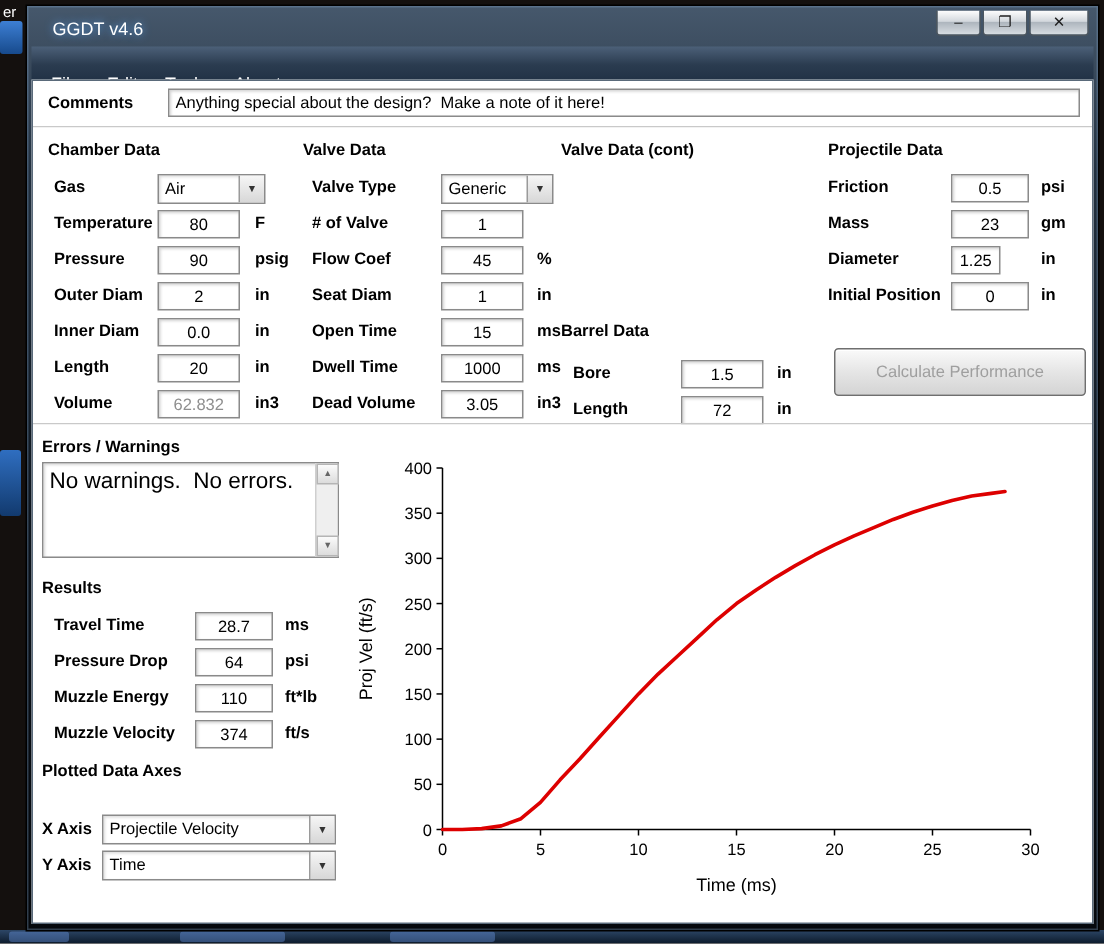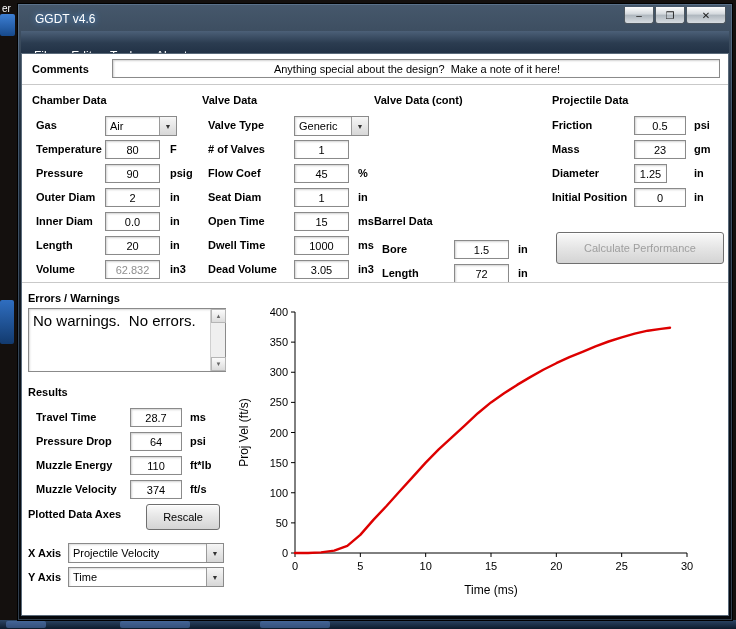--- a/index.html
+++ b/index.html
@@ -57,21 +57,21 @@
   .unit { position:absolute; font-weight:bold; color:#000; white-space:nowrap; font-size:11px; }
 
   .divider { position:absolute; left:0; width:100%; height:2px;
     border-top:1px solid #c9c9c9; border-bottom:1px solid #ffffff; }
 
   input.field {
     position:absolute; height:19px; border:1px solid #8a8a8a; background:#fff;
     font-family:inherit; font-size:11px; color:#000; text-align:center; padding:1px 2px;
     box-shadow: inset 1px 1px 2px rgba(0,0,0,.18);
   }
-  input.field.left { text-align:center; padding-left:4px; }
+  input.field.left { text-align:left; padding-left:4px; }
   input.field.dim { color:#8f8f8f; }
 
   .combo {
     position:absolute; height:20px; border:1px solid #8a8a8a; background:#fff;
     display:flex; align-items:center; padding-left:4px; color:#000;
     box-shadow: inset 1px 1px 2px rgba(0,0,0,.14); white-space:nowrap; overflow:hidden;
   }
   .combo .arrow {
     margin-left:auto; width:17px; align-self:stretch; flex:none;
     background:linear-gradient(180deg,#f6f6f6,#d7d7d7);
@@ -185,21 +185,21 @@
     <div class="lbl" style="left:14px;top:209px">Volume</div>
     <input class="field dim" style="left: 83px; top: 206px; width: 55px;" readonly="" value="62.832">
     <div class="unit" style="left:148px;top:209px">in3</div>
 
     <div class="lbl" style="left:186px;top:65px">Valve Type</div>
     <div class="combo" style="left:272px;top:62px;width:75px">
       <span>Generic</span>
       <span class="arrow">▼</span>
     </div>
 
-    <div class="lbl" style="left:186px;top:89px"># of Valves</div>
+    <div class="lbl" style="left:186px;top:89px"># of Valve</div>
     <input class="field" style="left: 272px; top: 86px; width: 55px;" readonly="" value="1">
     <div class="unit" style="left:336px;top:89px"></div>
 
     <div class="lbl" style="left:186px;top:113px">Flow Coef</div>
     <input class="field" style="left: 272px; top: 110px; width: 55px;" readonly="" value="45">
     <div class="unit" style="left:336px;top:113px">%</div>
 
     <div class="lbl" style="left:186px;top:137px">Seat Diam</div>
     <input class="field" style="left: 272px; top: 134px; width: 55px;" readonly="" value="1">
     <div class="unit" style="left:336px;top:137px">in</div>
@@ -267,21 +267,20 @@
 
     <div class="lbl" style="left:14px;top:405px">Muzzle Energy</div>
     <input class="field" style="left: 108px; top: 402px; width: 52px;" readonly="" value="110">
     <div class="unit" style="left:168px;top:405px">ft*lb</div>
 
     <div class="lbl" style="left:14px;top:429px">Muzzle Velocity</div>
     <input class="field" style="left: 108px; top: 426px; width: 52px;" readonly="" value="374">
     <div class="unit" style="left:168px;top:429px">ft/s</div>
 
     <div class="hdr" style="left:6px;top:454px">Plotted Data Axes</div>
-    <div class="btn" style="left:124px;top:450px;width:74px;height:26px">Rescale</div>
 
     <div class="lbl" style="left:6px;top:493px">X Axis</div>
     <div class="combo" style="left:46px;top:489px;width:156px">
       <span>Projectile Velocity</span>
       <span class="arrow">▼</span>
     </div>
 
     <div class="lbl" style="left:6px;top:517px">Y Axis</div>
     <div class="combo" style="left:46px;top:513px;width:156px">
       <span>Time</span>

